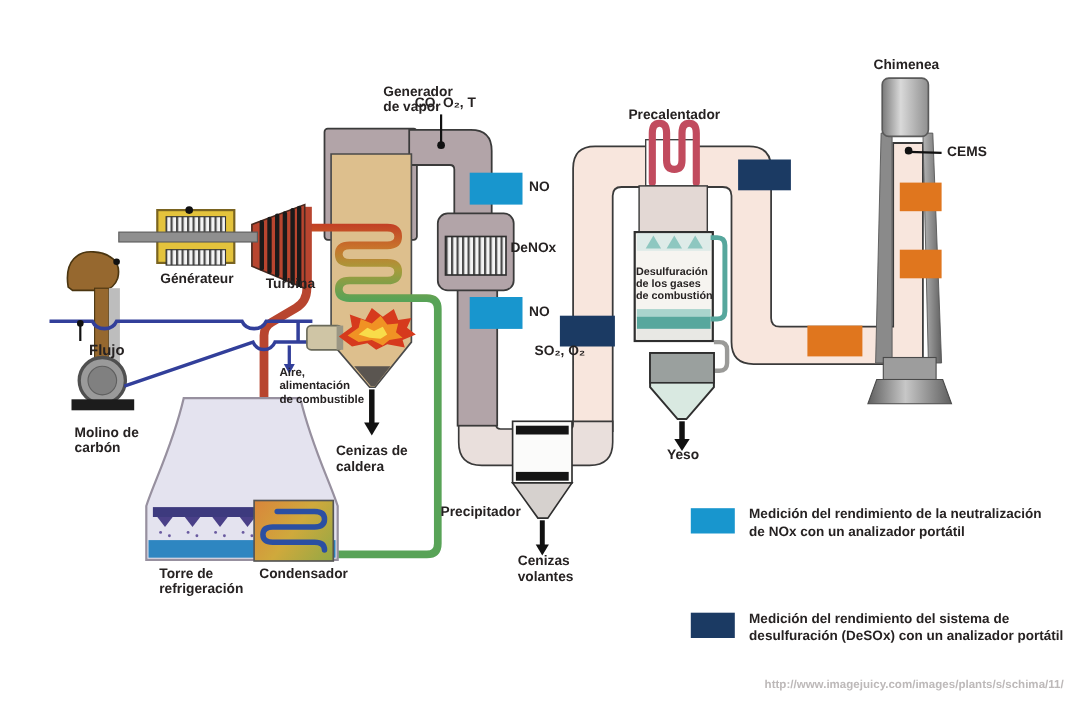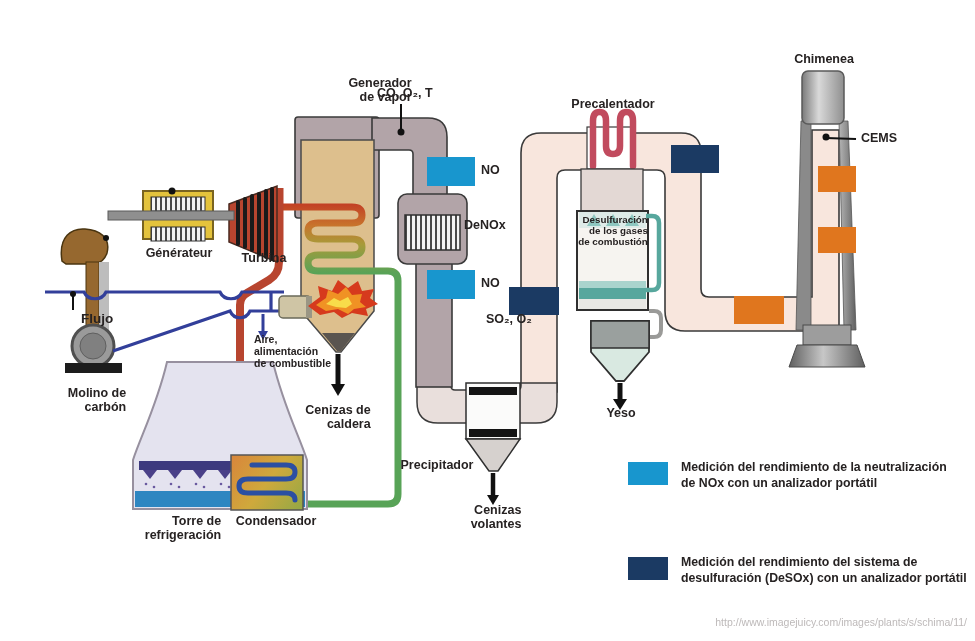--- a/index.html
+++ b/index.html
@@ -1,30 +1,30 @@
 <!DOCTYPE html>
 <html><head>
 <meta charset="utf-8">
 <style>
   html,body{margin:0;padding:0;background:#fff;}
   #stage{position:relative;width:975px;height:641px;background:#ffffff;overflow:hidden;
          font-family:"Liberation Sans","DejaVu Sans",sans-serif;color:#262222;}
   svg{position:absolute;left:0;top:0;}
   .lbl{position:absolute;font-weight:bold;font-size:12.5px;line-height:1.13;color:#262222;white-space:nowrap;}
-  .ctr{text-align:right;transform:translateX(-50%);}
+  .ctr{text-align:left;transform:translateX(-50%);}
   .lbl div{white-space:nowrap;}
   .small{font-size:10.5px;}
   .tiny{font-size:9.8px;}
   .legend-row{position:absolute;display:flex;align-items:flex-start;}
   .swatch{width:40px;height:23px;margin-right:13px;flex:0 0 auto;margin-top:2px;}
   .sw-blue{background:#1896ce;}
   .sw-orange{background:#e0761e;}
   .sw-navy{background:#1b3a63;}
   .legend-text{font-weight:bold;font-size:12.3px;line-height:1.3;color:#262222;white-space:nowrap;}
-  .url{position:absolute;right:8px;top:616px;font-size:10.5px;font-weight:normal;color:#bdb9b9;}
+  .url{position:absolute;right:8px;top:616px;font-size:10.5px;font-weight:bold;color:#bdb9b9;}
 </style>
 </head>
 <body>
 
 <div id="stage">
 
 <svg width="975" height="641" viewBox="0 0 975 641">
   <defs>
     <pattern id="stripePat" width="5" height="8" patternUnits="userSpaceOnUse">
       <rect width="5" height="8" fill="#f4f4f4"></rect>
@@ -247,21 +247,21 @@
 <div class="lbl" style="left:481px;top:163px;">NO</div>
 <div class="lbl" style="left:481px;top:276px;">NO</div>
 <div class="lbl" style="left:464px;top:218px;">DeNOx</div>
 <div class="lbl" style="left:50px;top:311px;font-size:13.5px;padding-left:31px;">Flujo</div>
 <div class="lbl small" style="left:254px;top:334px;">
   <div>Aire,</div>
       <div>alimentación</div>
       <div>de combustible</div>
 </div>
 <div class="lbl" style="left:486px;top:312px;">SO₂, O₂</div>
-<div class="lbl ctr tiny" style="left:613px;top:214px;">
+<div class="lbl ctr tiny" style="left:613px;top:242px;">
   <div>Desulfuración</div>
       <div>de los gases</div>
       <div>de combustión</div>
 </div>
 <div class="lbl ctr" style="left:97px;top:386px;">
   <div>Molino de</div>
       <div>carbón</div>
 </div>
 <div class="lbl ctr" style="left:338px;top:403px;">
   <div>Cenizas de</div>

